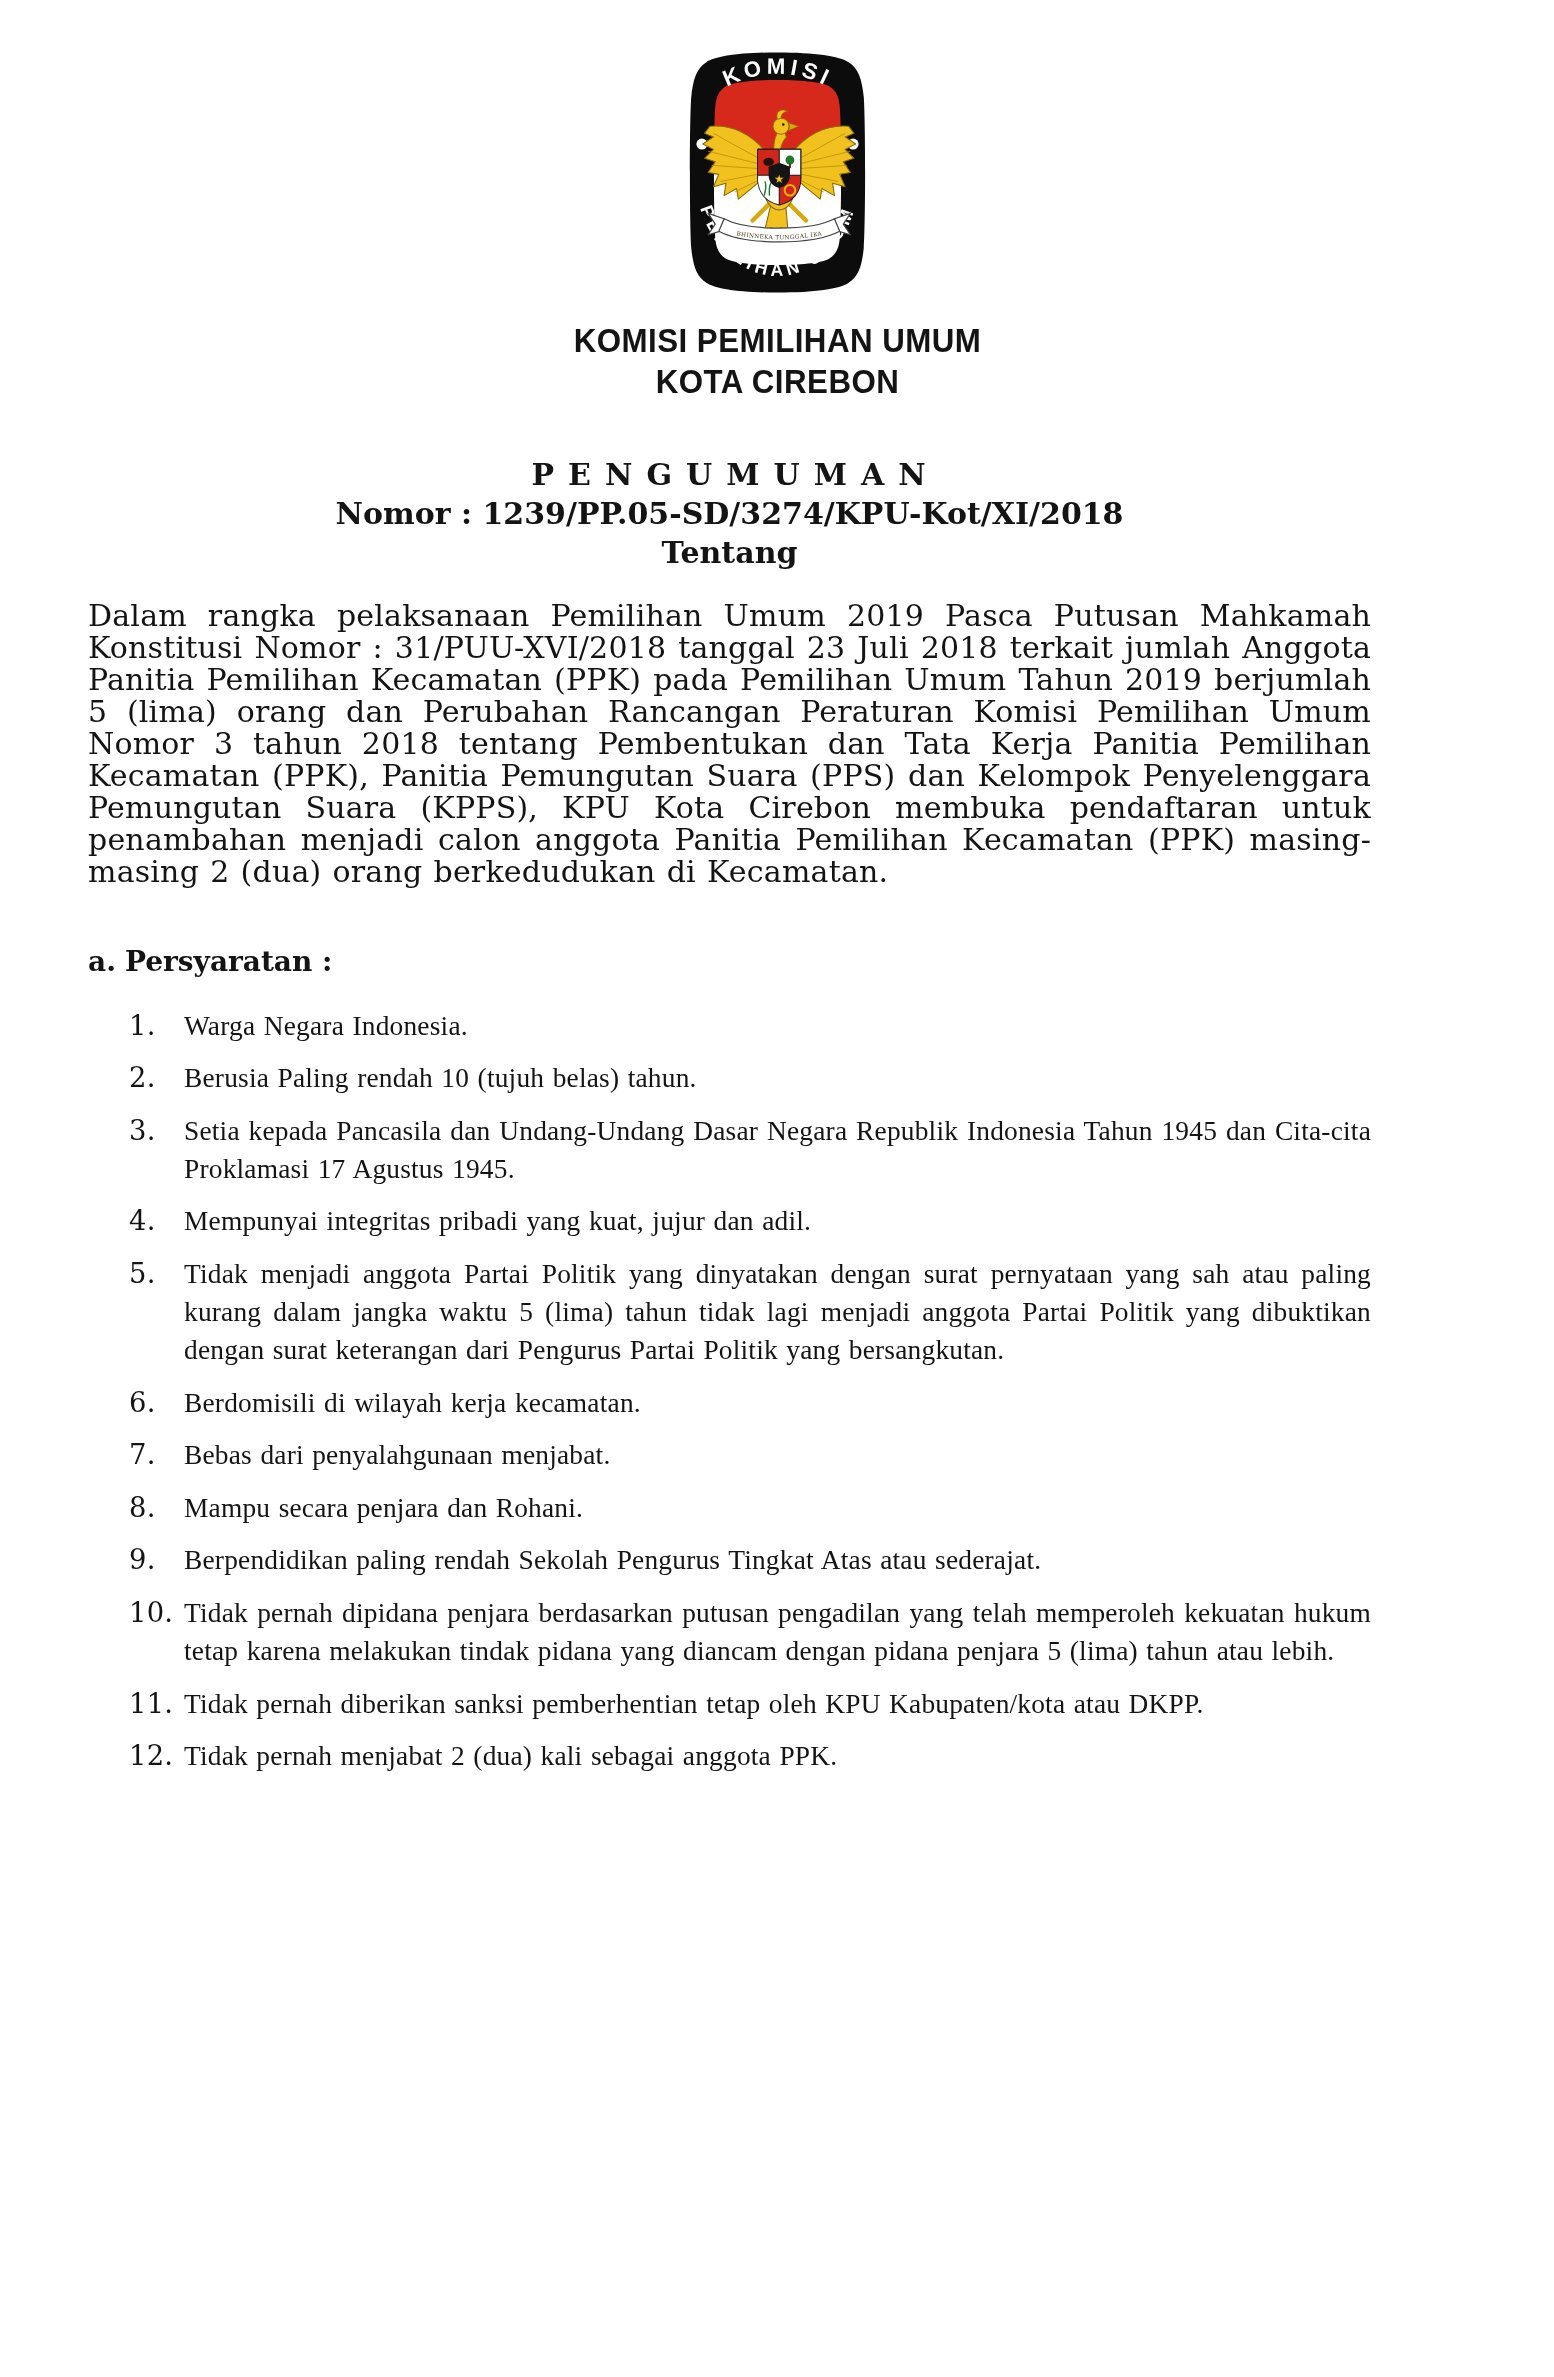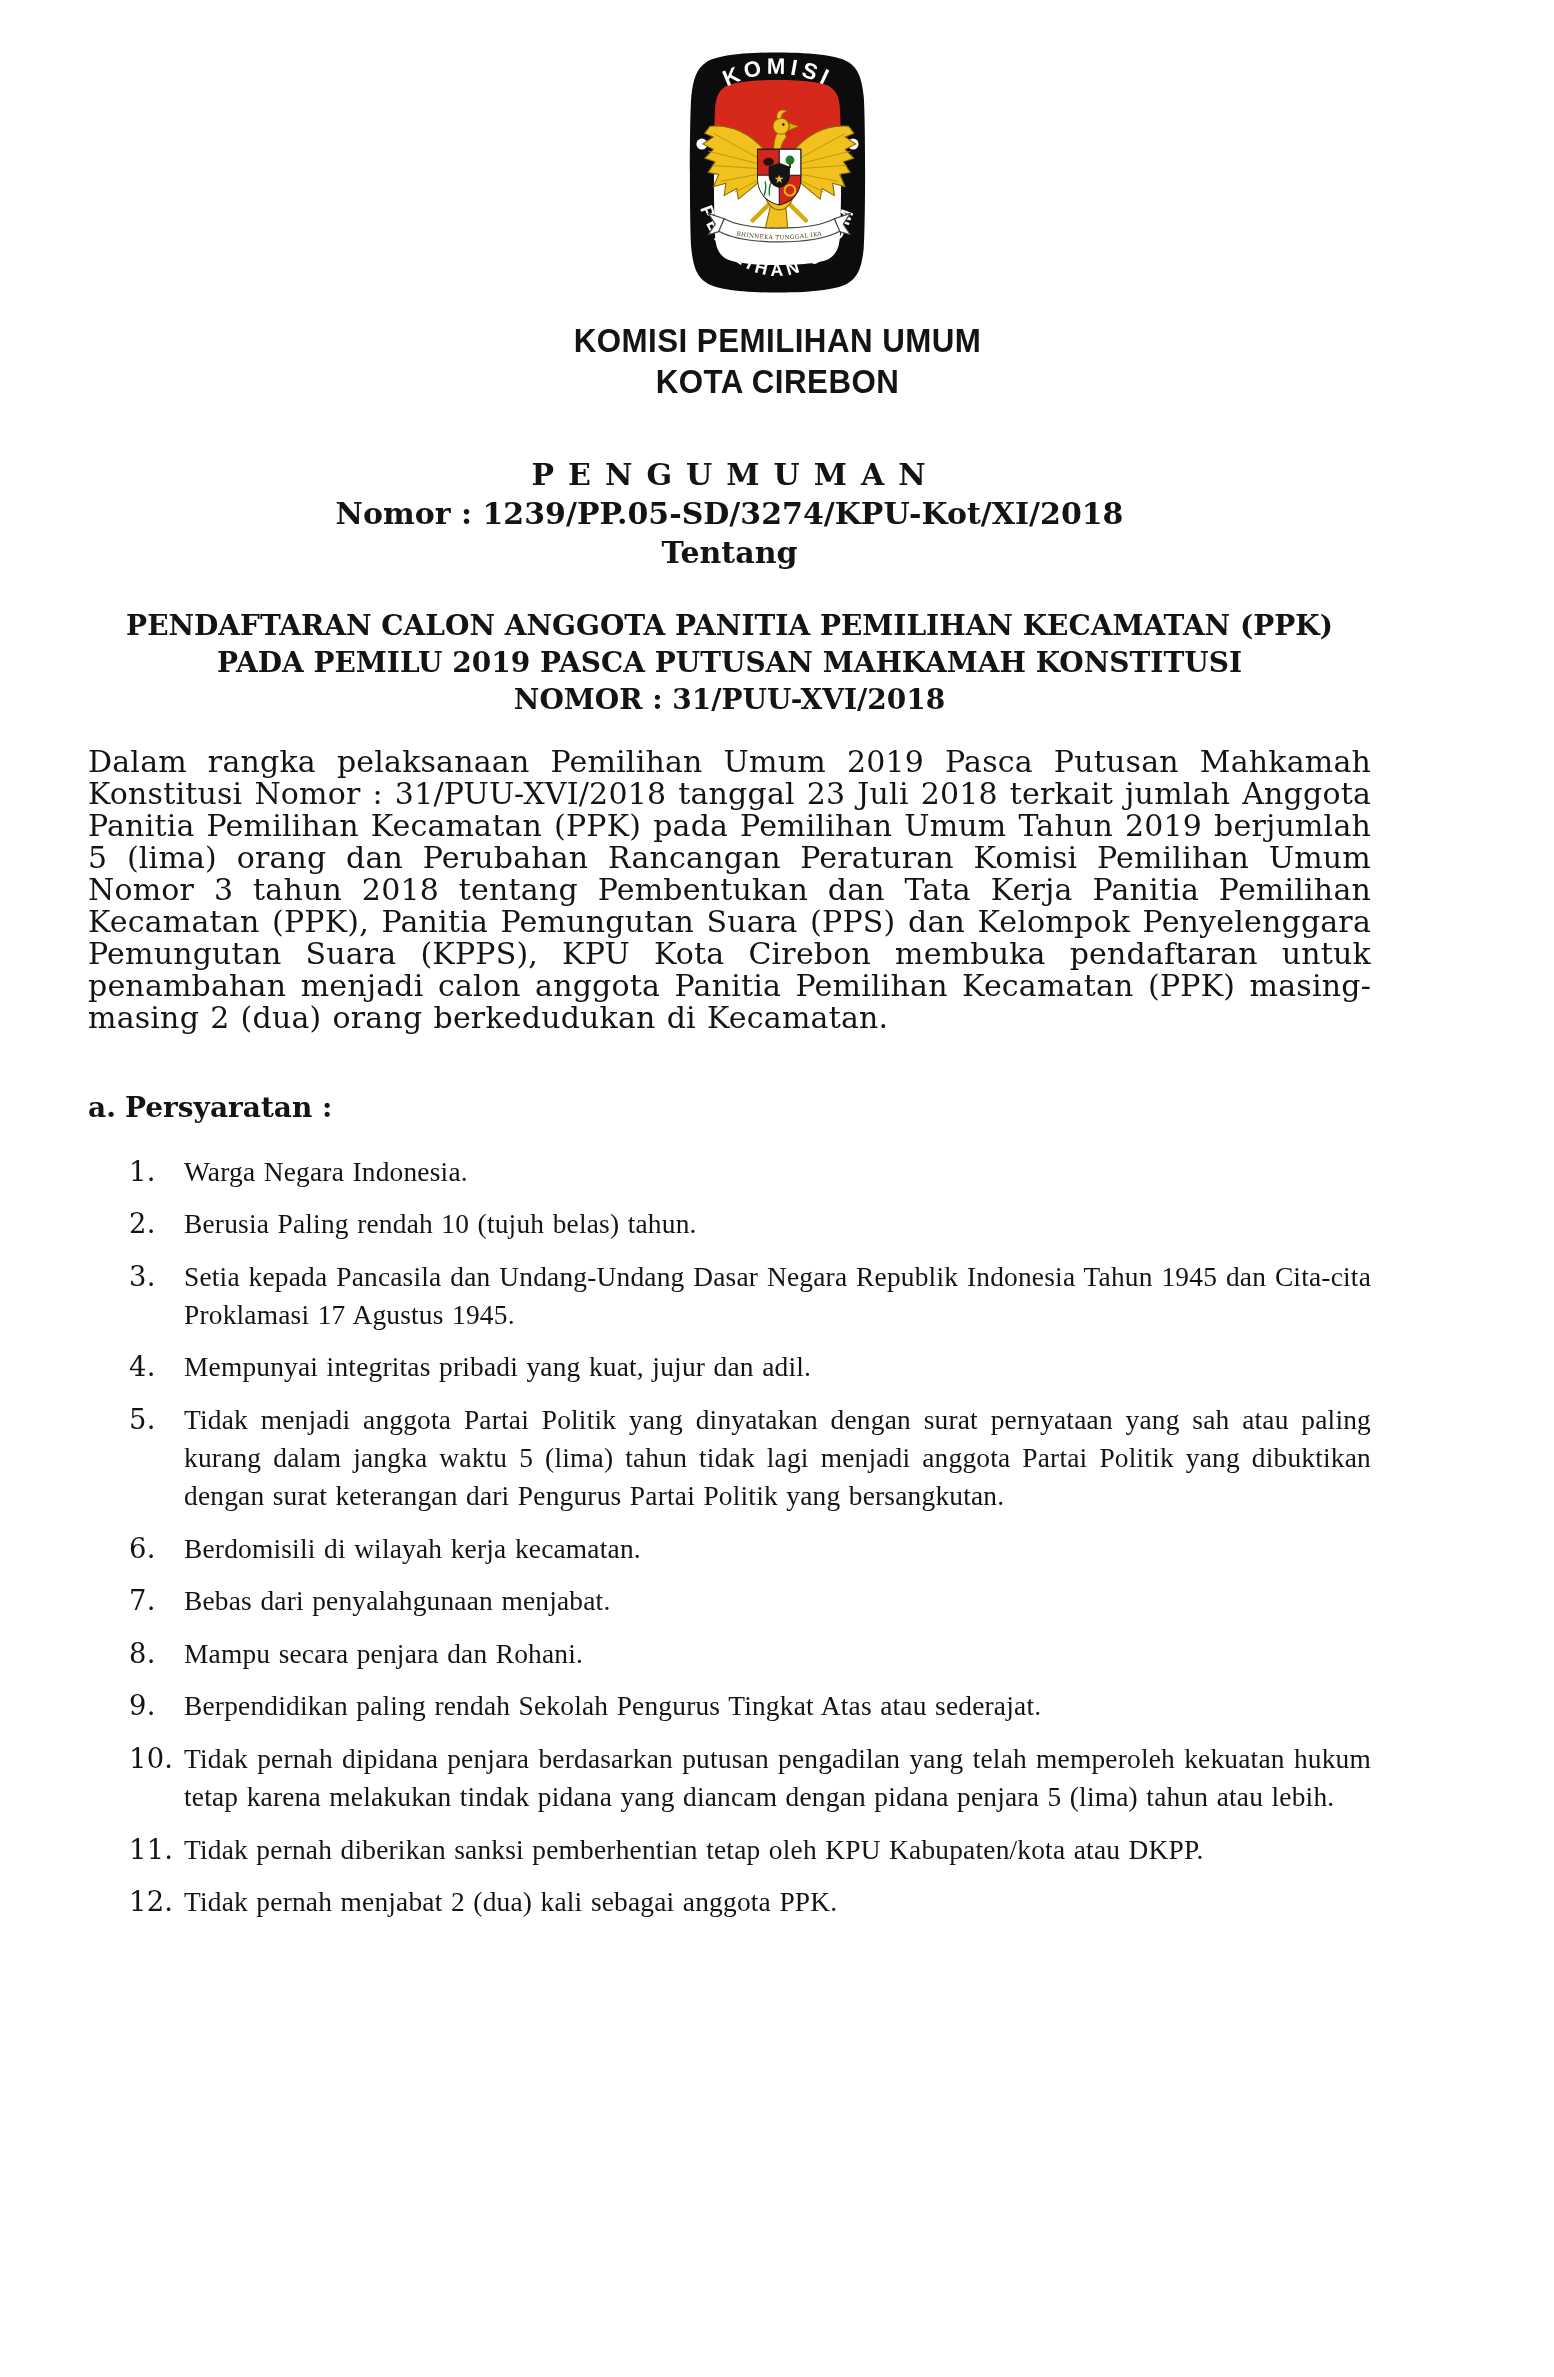--- a/index.html
+++ b/index.html
@@ -151,25 +151,20 @@
   </div>
 
   <div class="content">
 
     <div class="ann-head">
       <div class="ann-title">P E N G U M U M A N</div>
       <div>Nomor : 1239/PP.05-SD/3274/KPU-Kot/XI/2018</div>
       <div>Tentang</div>
     </div>
 
-    <div class="subject">
-      <div>PENDAFTARAN CALON ANGGOTA PANITIA PEMILIHAN KECAMATAN (PPK)</div>
-      <div>PADA PEMILU 2019 PASCA PUTUSAN MAHKAMAH KONSTITUSI</div>
-      <div>NOMOR : 31/PUU-XVI/2018</div>
-    </div>
 
     <p class="opening">Dalam rangka pelaksanaan Pemilihan Umum 2019 Pasca Putusan Mahkamah Konstitusi Nomor : 31/PUU-XVI/2018 tanggal 23 Juli 2018 terkait jumlah Anggota Panitia Pemilihan Kecamatan (PPK) pada Pemilihan Umum Tahun 2019 berjumlah 5 (lima) orang dan Perubahan Rancangan Peraturan Komisi Pemilihan Umum Nomor 3 tahun 2018 tentang Pembentukan dan Tata Kerja Panitia Pemilihan Kecamatan (PPK), Panitia Pemungutan Suara (PPS) dan Kelompok Penyelenggara Pemungutan Suara (KPPS), KPU Kota Cirebon membuka pendaftaran untuk penambahan menjadi calon anggota Panitia Pemilihan Kecamatan (PPK) masing-masing 2 (dua) orang berkedudukan di Kecamatan.</p>
 
     <div class="section-head">
       <span class="sec-label">a.</span><span class="sec-title">Persyaratan :</span>
     </div>
 
     <div class="req-list">
       <div class="req">
         <span class="req-no">1.</span>

